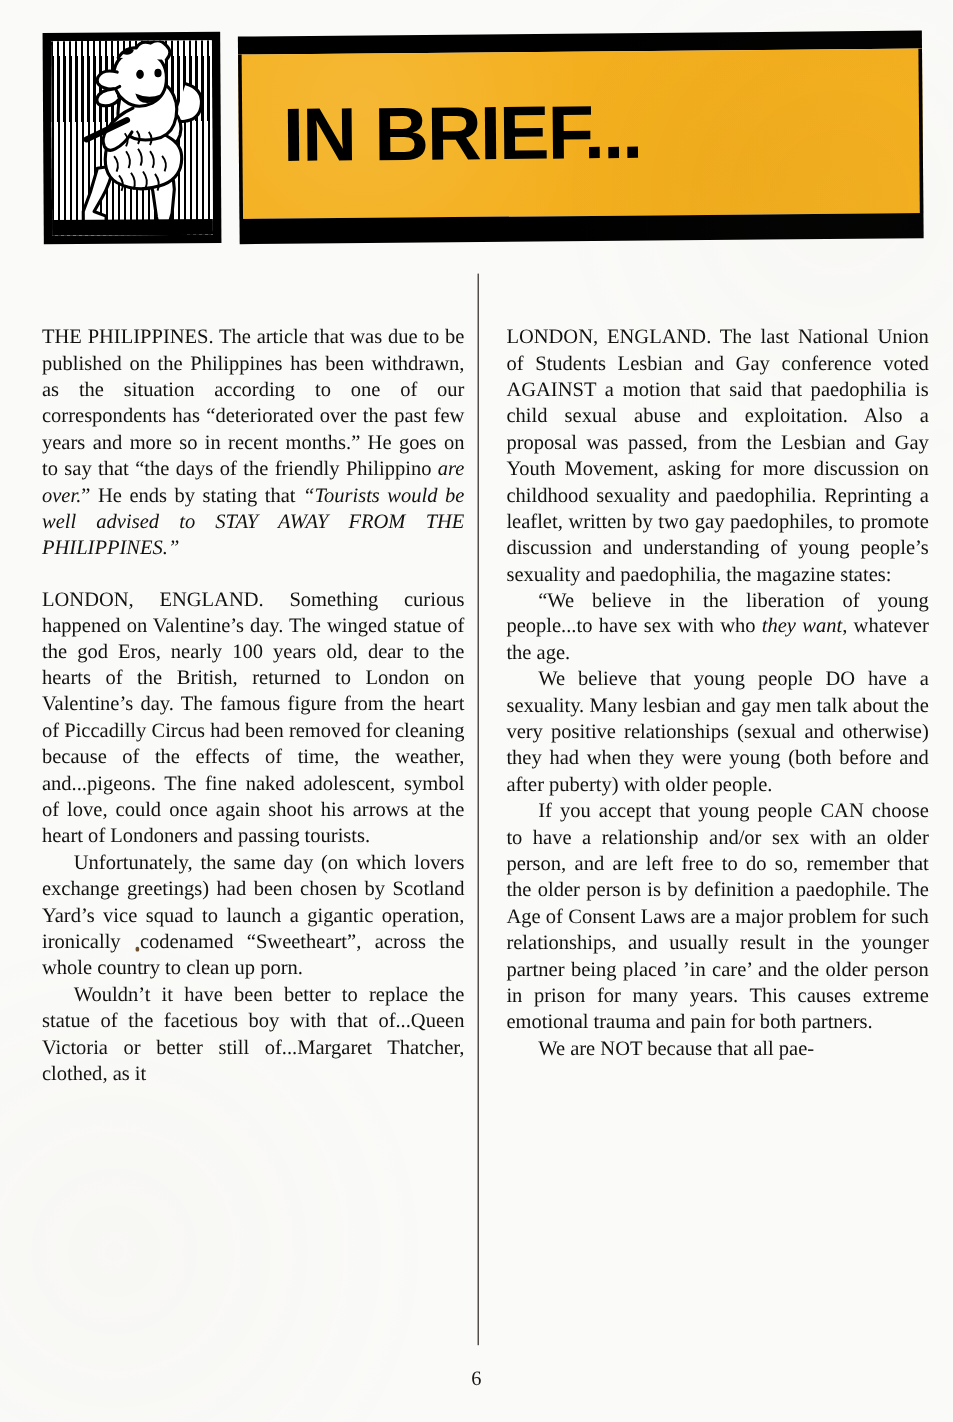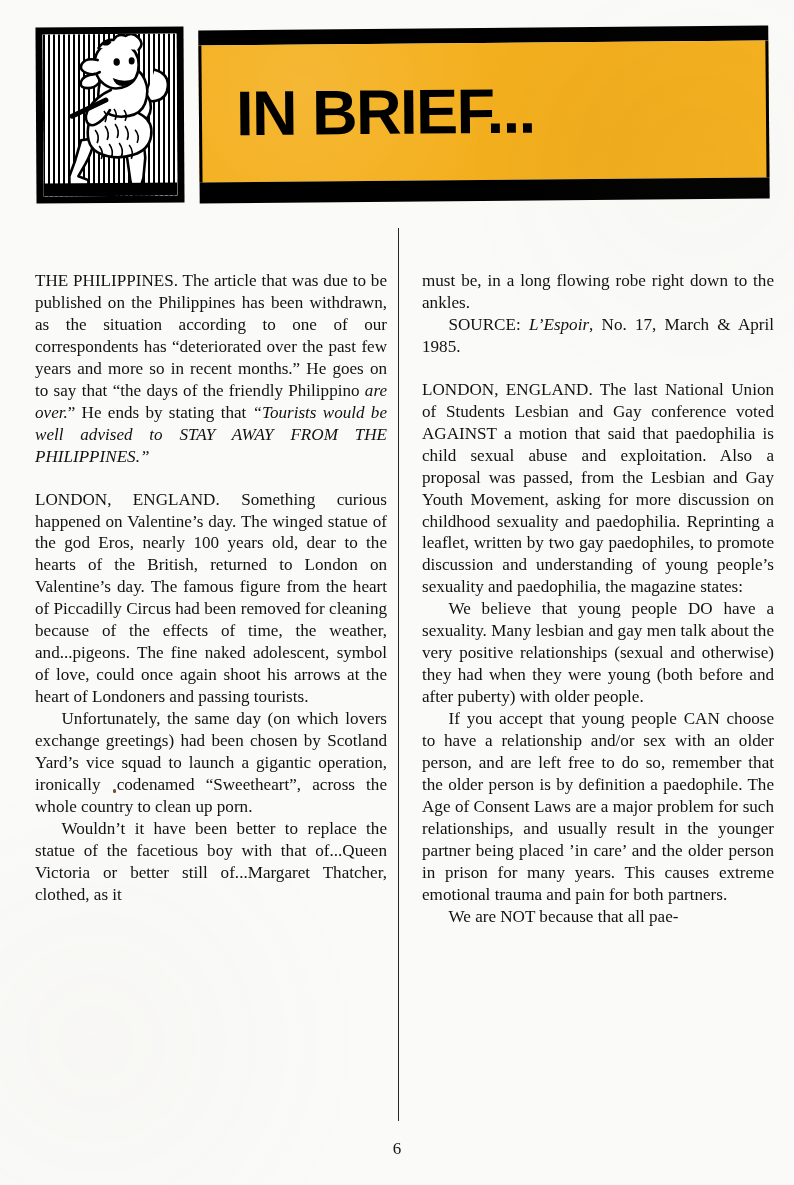--- a/index.html
+++ b/index.html
@@ -252,25 +252,22 @@
         <p class="para first"><span>THE PHILIPPINES. </span><span>The article that was due to be published on the Philippines has been withdrawn, as the situation according to one of our correspondents has “deteriorated over the past few years and more so in recent months.” He goes on to say that “the days of the friendly Philippino </span><span class="ital">are over.</span><span>” He ends by stating that </span><span class="ital">“Tourists would be well advised to STAY AWAY FROM THE PHILIPPINES.”</span></p>
       </div>
       <div class="article">
         <p class="para first"><span>LONDON, ENGLAND. </span><span>Something curious happened on Valentine’s day. The winged statue of the god Eros, nearly 100 years old, dear to the hearts of the British, returned to London on Valentine’s day. The famous figure from the heart of Piccadilly Circus had been removed for cleaning because of the effects of time, the weather, and...pigeons. The fine naked adolescent, symbol of love, could once again shoot his arrows at the heart of Londoners and passing tourists.</span></p>
         <p class="para"><span>Unfortunately, the same day (on which lovers exchange greetings) had been chosen by Scotland Yard’s vice squad to launch a gigantic operation, ironically </span><span class="speck"></span><span>codenamed “Sweetheart”, across the whole country to clean up porn.</span></p>
         <p class="para"><span>Wouldn’t it have been better to replace the statue of the facetious boy with that of...Queen Victoria or better still of...Margaret Thatcher, clothed, as it</span></p>
       </div>
     </div>
   <div class="column" id="col-right">
       <div class="article">
-        <p class="para first"><span>must be, in a long flowing robe right down to the ankles.</span></p>
-        <p class="para"><span>SOURCE: </span><span class="ital">L’Espoir</span><span>, No. 17, March &amp; April 1985.</span></p>
-      </div>
-      <div class="article">
         <p class="para first"><span>LONDON, ENGLAND. </span><span>The last National Union of Students Lesbian and Gay conference voted AGAINST a motion that said that paedophilia is child sexual abuse and exploitation. Also a proposal was passed, from the Lesbian and Gay Youth Movement, asking for more discussion on childhood sexuality and paedophilia. Reprinting a leaflet, written by two gay paedophiles, to promote discussion and understanding of young people’s sexuality and paedophilia, the magazine states:</span></p>
+        <p class="para"><span>“We believe in the liberation of young people...to have sex with who </span><span class="ital">they want</span><span>, whatever the age.</span></p>
         <p class="para"><span>We believe that young people DO have a sexuality. Many lesbian and gay men talk about the very positive relationships (sexual and otherwise) they had when they were young (both before and after puberty) with older people.</span></p>
         <p class="para"><span>If you accept that young people CAN choose to have a relationship and/or sex with an older person, and are left free to do so, remember that the older person is by definition a paedophile. The Age of Consent Laws are a major problem for such relationships, and usually result in the younger partner being placed ’in care’ and the older person in prison for many years. This causes extreme emotional trauma and pain for both partners.</span></p>
         <p class="para"><span>We are NOT because that all pae-</span></p>
       </div>
     </div>
 </div>
 
 <div id="page-number">6</div>
 
 <div id="grain"></div>

